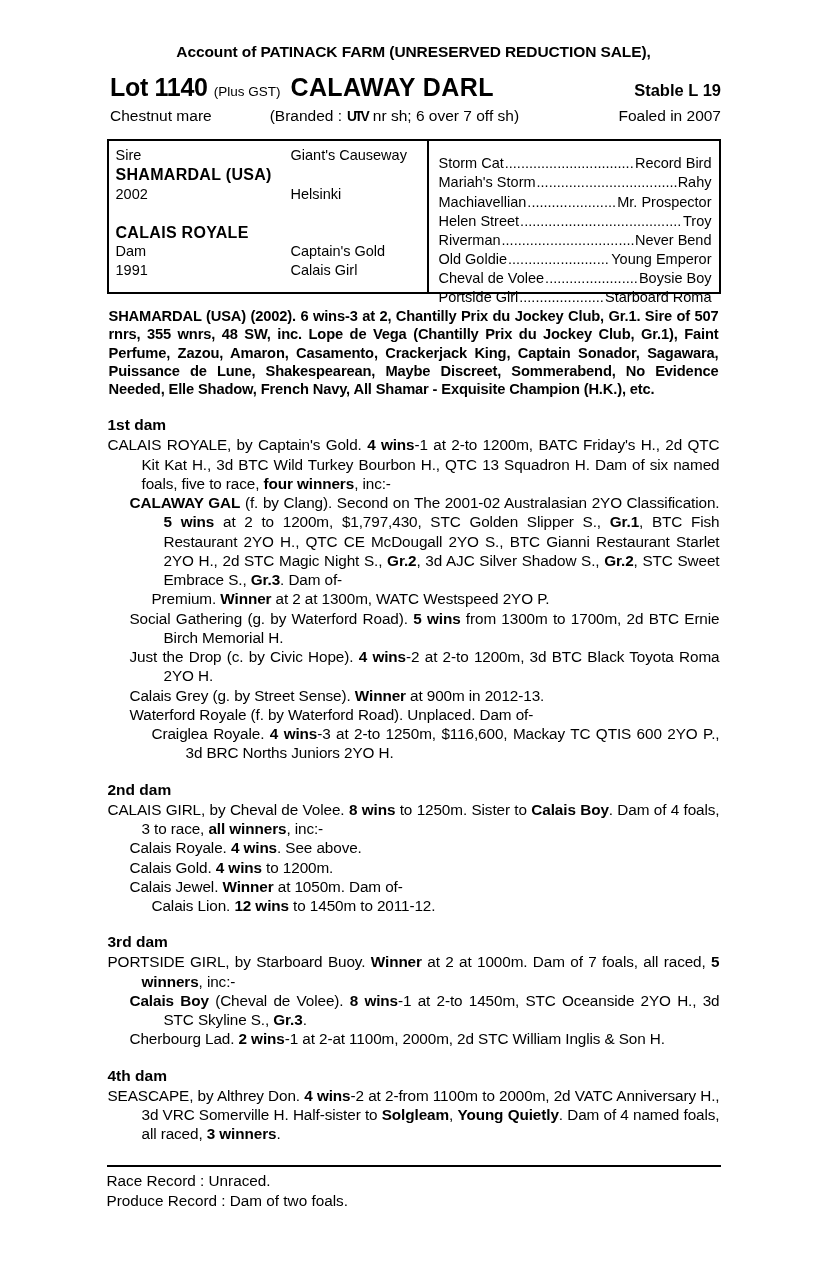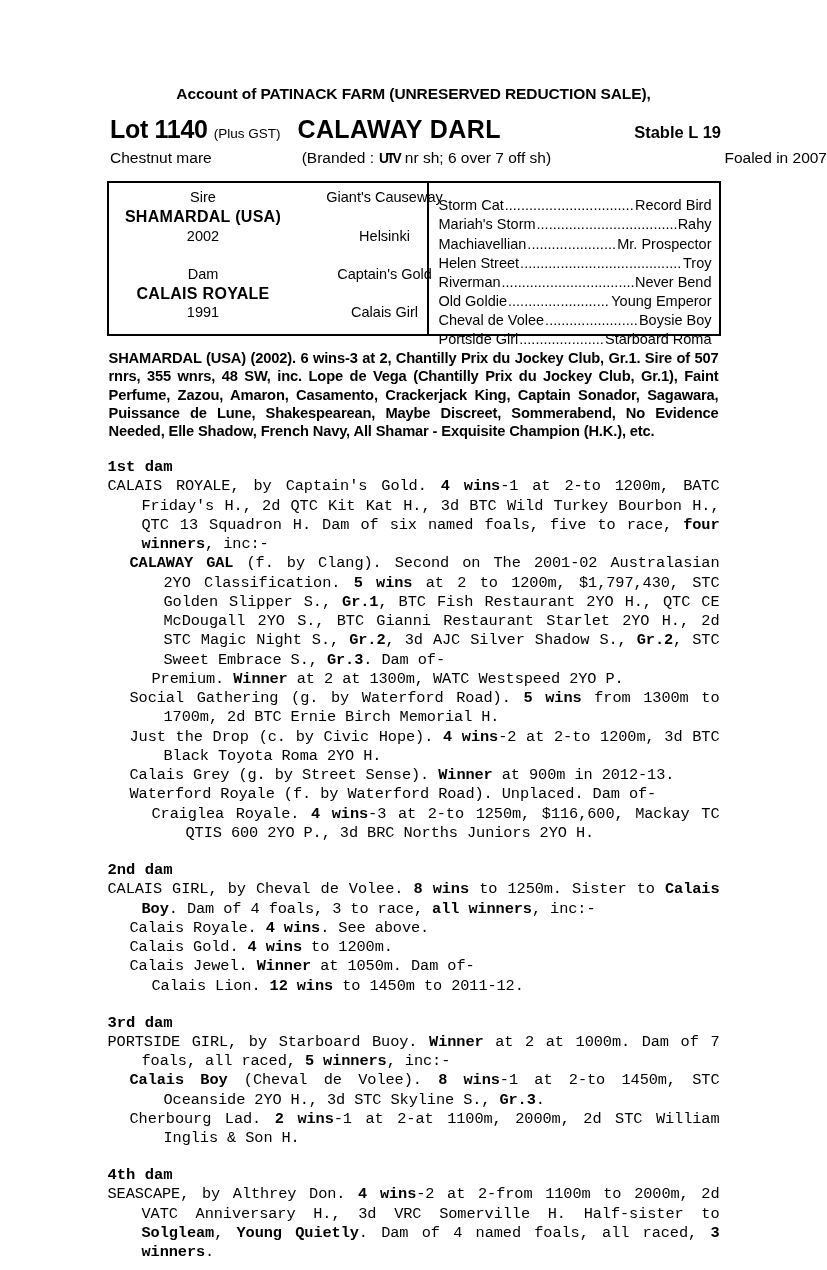--- a/index.html
+++ b/index.html
@@ -21,21 +21,21 @@
     box-sizing: border-box;
     padding: 0;
   }
 
   
   .account-block {
     text-align: center;
     font-weight: bold;
     font-size: 15.5px;
     line-height: 1.30;
-    padding-top: 84px;
+    padding-top: 42px;
     letter-spacing: -0.1px;
   }
   .account-line2 { }
 
   .lot-row {
     display: flex;
     align-items: baseline;
     margin-top: 11px;
     padding-left: 110px;
     padding-right: 106px;
@@ -49,37 +49,37 @@
   .plus-gst {
     font-size: 13.5px;
     font-weight: normal;
     margin-left: 6px;
     white-space: nowrap;
   }
   .horse-name {
     font-size: 25px;
     font-weight: bold;
     letter-spacing: 0.4px;
-    margin-left: 17px;
+    margin-left: 10px;
     white-space: nowrap;
   }
   .stable {
     font-size: 16.5px;
     font-weight: bold;
     margin-left: auto;
     white-space: nowrap;
   }
 
   .desc-row {
     display: flex;
     align-items: baseline;
     margin-top: 5px;
     padding-left: 110px;
+    padding-right: 106px;
     font-size: 15.5px;
-    gap: 32px;
   }
   .desc-colour { white-space: nowrap; }
   .desc-brand {
     margin-left: 58px;
     white-space: nowrap;
   }
   .brand-glyph {
     font-weight: bold;
     letter-spacing: -2.6px;
     font-size: 15px;
@@ -108,21 +108,20 @@
     width: 2px;
     background: #000;
   }
   .ped-left {
     position: absolute;
     left: 0; top: 0;
     width: 370px;
     height: 100%;
     padding: 5px 0 16px 7px;
     box-sizing: border-box;
-    text-align: center;
   }
   .ped-right {
     position: absolute;
     left: 320px; top: 8px;
     right: 0;
     height: 100%;
     padding: 5px 7px 0 10px;
     box-sizing: border-box;
   }
   .ped-row {
@@ -163,21 +162,21 @@
     margin: 13px auto 0 auto;
     width: 610px;
     font-size: 14.7px;
     font-weight: bold;
     line-height: 1.24;
     text-align: justify;
     letter-spacing: -0.15px;
   }
 
   
-  .dam-section { margin: 0 auto; width: 612px; font-family: Liberation Mono, monospace; }
+  .dam-section { margin: 0 auto; width: 612px; }
   .dam-heading {
     font-size: 15.5px;
     font-weight: bold;
     margin-top: 18px;
     margin-bottom: 1px;
   }
   .p {
     font-size: 15.3px;
     line-height: 1.26;
     text-align: justify;
@@ -240,27 +239,27 @@
         <span class="g2"></span>
       </div>
       <div class="ped-row">
         <span class="g1">2002</span>
         <span class="g2">Helsinki</span>
       </div>
       <div class="ped-row">
           <span class="g1"></span>
           <span class="g2"></span>
         </div>
-      <div class="ped-row">
-        <span class="g1">Dam</span>
-        <span class="g2">Captain's Gold</span>
-      </div>
       <div class="ped-row bold">
         <span class="g1">CALAIS ROYALE</span>
         <span class="g2"></span>
+      </div>
+      <div class="ped-row">
+        <span class="g1">Dam</span>
+        <span class="g2">Captain's Gold</span>
       </div>
       <div class="ped-row">
         <span class="g1">1991</span>
         <span class="g2">Calais Girl</span>
       </div>
     </div>
 
     <div class="ped-right">
       <div class="ped-line">
           <span class="nm">Storm Cat</span>

